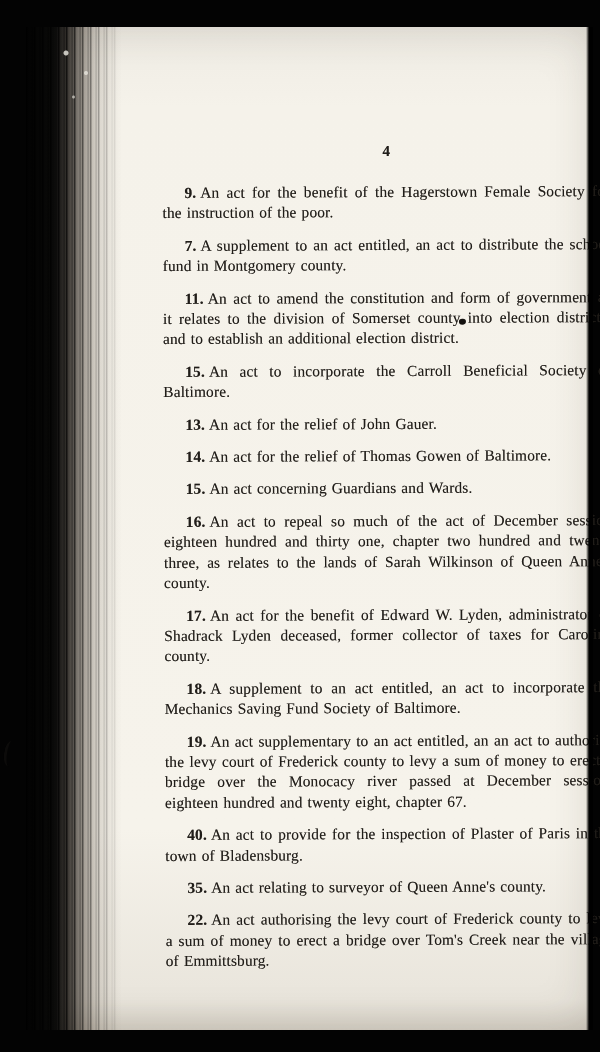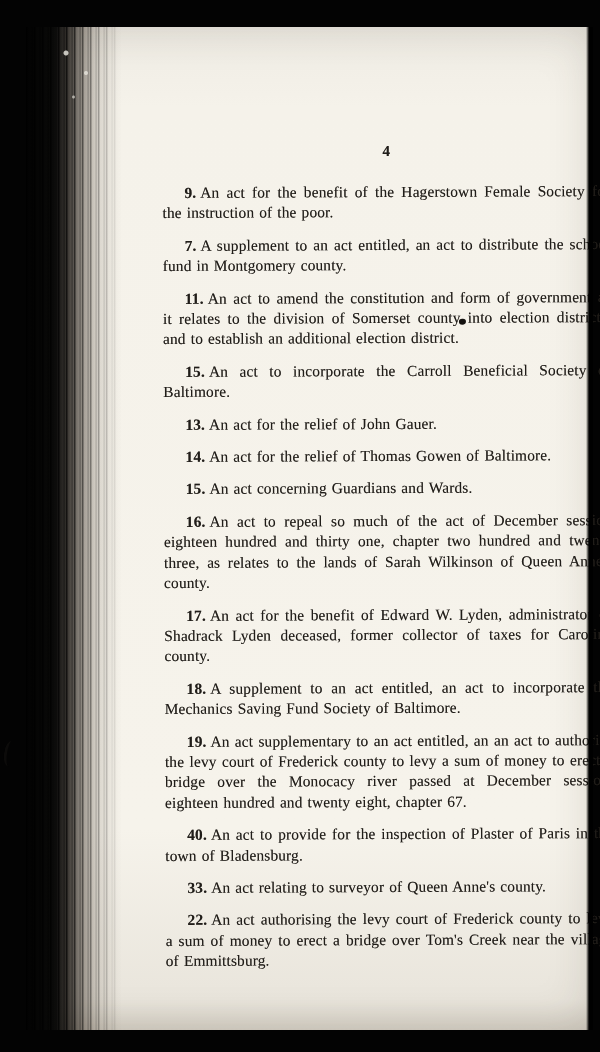--- a/index.html
+++ b/index.html
@@ -130,20 +130,20 @@
         <p><span class="act-num">11.</span><span>An act to amend the constitution and form of government as it relates to the division of Somerset county into election districts, and to establish an additional election district.</span></p>
         <p><span class="act-num">15.</span><span>An act to incorporate the Carroll Beneficial Society of Baltimore.</span></p>
         <p><span class="act-num">13.</span><span>An act for the relief of John Gauer.</span></p>
         <p><span class="act-num">14.</span><span>An act for the relief of Thomas Gowen of Baltimore.</span></p>
         <p><span class="act-num">15.</span><span>An act concerning Guardians and Wards.</span></p>
         <p><span class="act-num">16.</span><span>An act to repeal so much of the act of December session eighteen hundred and thirty one, chapter two hundred and twenty three, as relates to the lands of Sarah Wilkinson of Queen Anne's county.</span></p>
         <p><span class="act-num">17.</span><span>An act for the benefit of Edward W. Lyden, administrator of Shadrack Lyden deceased, former collector of taxes for Caroline county.</span></p>
         <p><span class="act-num">18.</span><span>A supplement to an act entitled, an act to incorporate the Mechanics Saving Fund Society of Baltimore.</span></p>
         <p><span class="act-num">19.</span><span>An act supplementary to an act entitled, an an act to authorise the levy court of Frederick county to levy a sum of money to erect a bridge over the Monocacy river passed at December session, eighteen hundred and twenty eight, chapter 67.</span></p>
         <p><span class="act-num">40.</span><span>An act to provide for the inspection of Plaster of Paris in the town of Bladensburg.</span></p>
-        <p><span class="act-num">33.</span><span>An act relating to surveyor of Queen Anne's county.</span></p>
+        <p><span class="act-num">35.</span><span>An act relating to surveyor of Queen Anne's county.</span></p>
         <p><span class="act-num">22.</span><span>An act authorising the levy court of Frederick county to levy a sum of money to erect a bridge over Tom's Creek near the village of Emmittsburg.</span></p>
       </div>
     </div>
 
     <div class="right-sliver"></div>
   </div>
 </div>
 
 </body></html>

